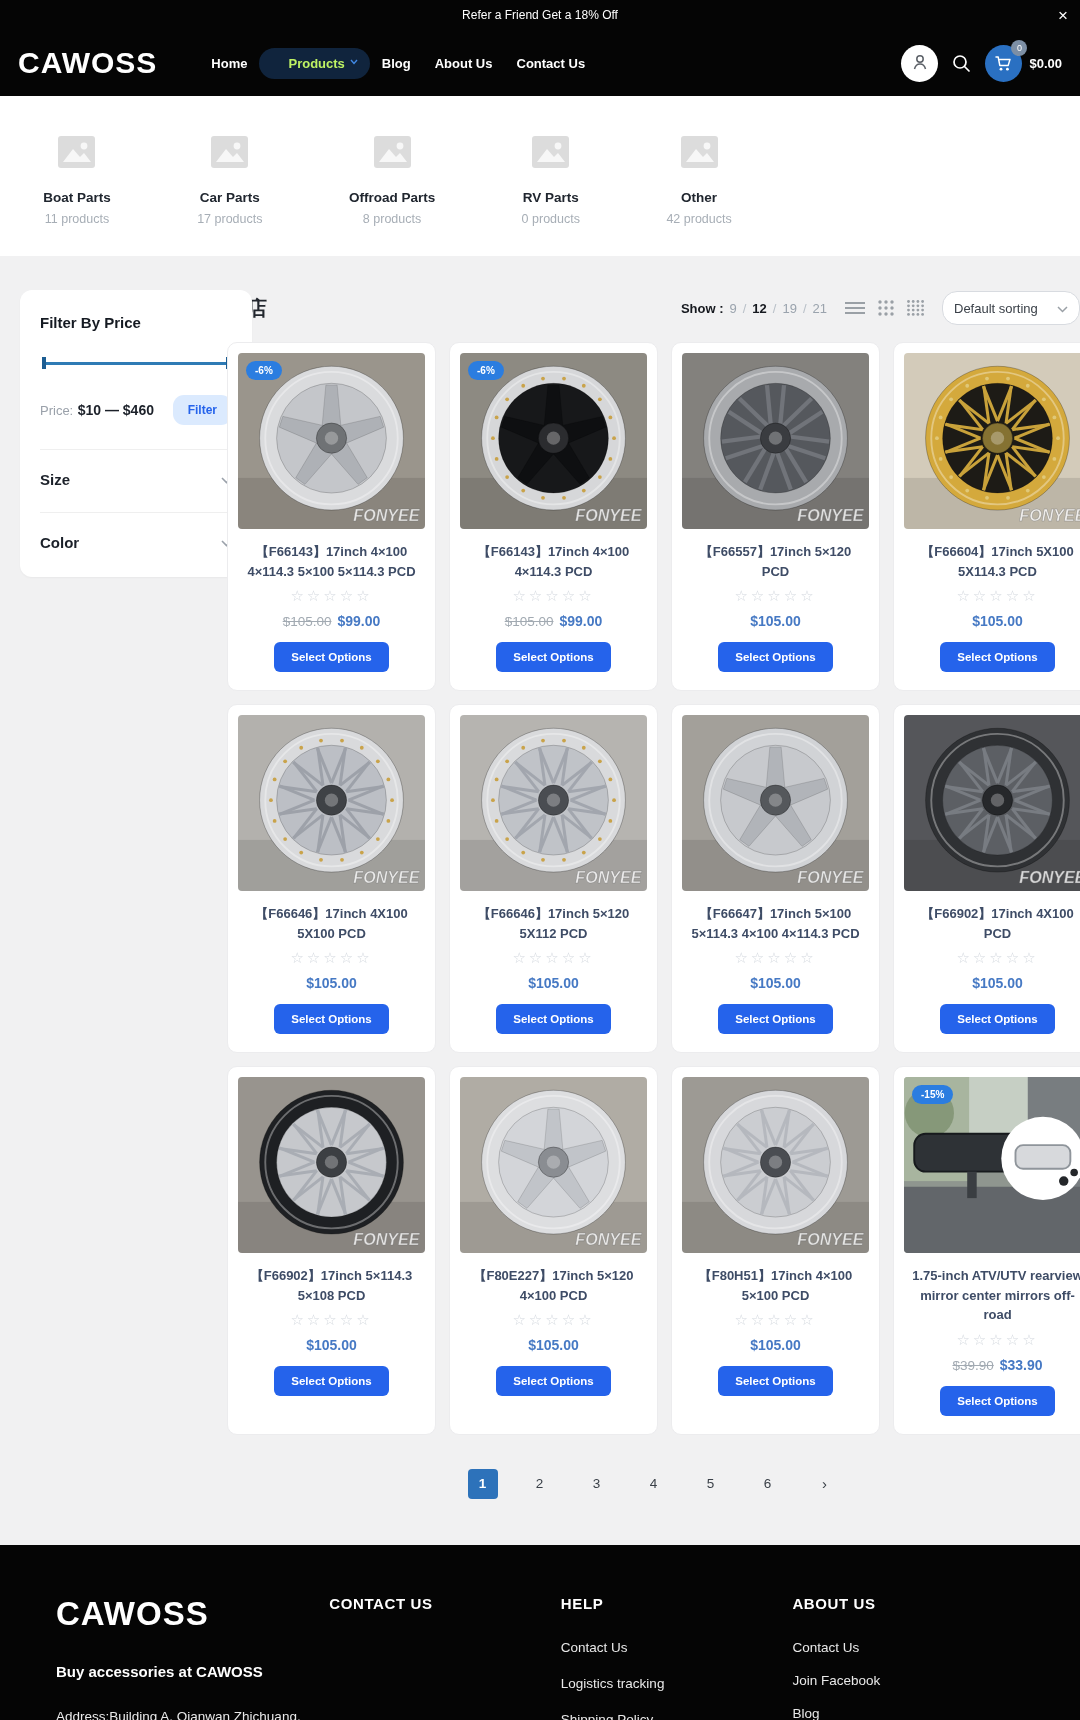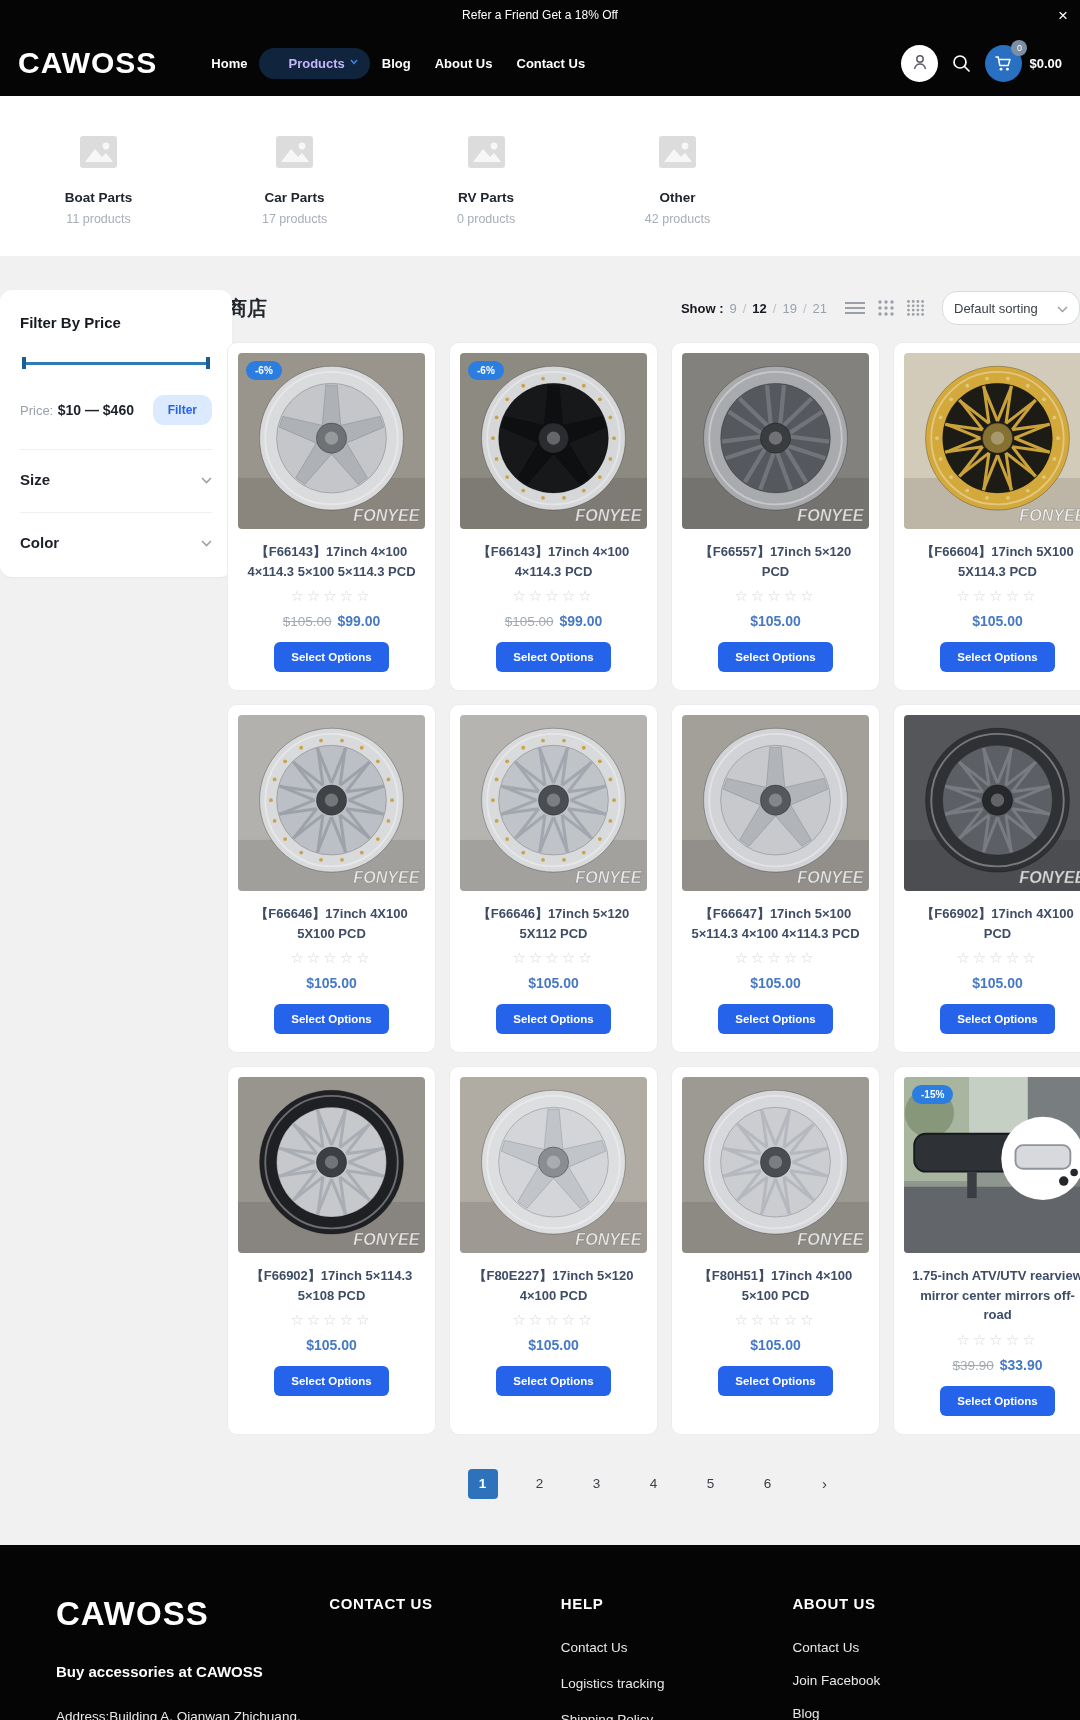--- a/index.html
+++ b/index.html
@@ -8,42 +8,42 @@
 
   
   .announce-bar { height:30px; background:#050505; color:#fff; display:flex; align-items:center; justify-content:center; position:relative; font-size:12px; }
   .close-x { position:absolute; right:12px; top:50%; transform:translateY(-50%); color:#fff; font-size:17px; line-height:1; cursor:pointer; background:none; border:none; }
 
   
   .site-header { height:66px; background:#050505; display:flex; align-items:center; padding:0 18px; }
   .logo { color:#fff; font-size:30px; font-weight:bold; letter-spacing:1px; }
   .main-nav { display:flex; align-items:center; margin-left:42px; }
   .nav-item { color:#fff; font-size:13px; font-weight:bold; padding:8px 12px; border-radius:16px; display:flex; align-items:center; gap:5px; cursor:pointer; }
-  .nav-item.active { color:#c4b5fd; background:#10243d;padding-left:29px; }
+  .nav-item.active { color:#bef264; background:#10243d;padding-left:29px; }
   .nav-caret { display:inline-block; width:8px; height:8px; }
   .nav-caret svg { display:block; }
   .header-actions { margin-left:auto; display:flex; align-items:center; gap:13px; }
   .avatar-btn { width:37px; height:37px; border-radius:50%; background:#fff; display:flex; align-items:center; justify-content:center; border:none; cursor:pointer; }
   .search-btn { background:none; border:none; cursor:pointer; display:flex; }
   .cart-wrap { position:relative; display:flex; align-items:center; gap:7px; cursor:pointer; }
   .cart-circle { width:37px; height:37px; border-radius:50%; background:#2a70c2; display:flex; align-items:center; justify-content:center; }
   .cart-badge { position:absolute; top:-5px; left:26px; width:16px; height:16px; border-radius:50%; background:#7d8fa5; color:#fff; font-size:9px; display:flex; align-items:center; justify-content:center; }
   .cart-total { color:#fff; font-size:13px; font-weight:bold; }
 
   
   .category-strip { background:#fff; padding:40px 0 30px 0; }
   .category-row { width:775px; display:flex; justify-content:space-around; }
   .cat-item { display:flex; flex-direction:column; align-items:center; cursor:pointer; }
   .cat-name { margin-top:18px; font-size:13.5px; font-weight:bold; color:#20262f; }
   .cat-count { margin-top:7px; font-size:12.5px; color:#a7aeb6; }
 
   
   .content { position:relative; padding-top:34px; }
 
-  .sidebar-card { position:absolute; left:0; top:34px; width:232px; background:#fff; border-radius:12px; padding:24px 20px 26px 20px; box-shadow:0 1px 2px rgba(0,0,0,0.04); }
+  .sidebar-card { position:absolute; left:20px; top:34px; width:232px; background:#fff; border-radius:12px; padding:24px 20px 26px 20px; box-shadow:0 1px 2px rgba(0,0,0,0.04); }
   .filter-title { font-size:15px; font-weight:bold; color:#151a22; }
   .slider { position:relative; margin:26px 2px 0 2px; height:12px; }
   .slider .track { position:absolute; top:5px; left:0; right:0; height:3px; background:#2e7bb5; }
   .slider .handle { position:absolute; top:0; width:4px; height:12px; background:#1c5d92; cursor:pointer; }
   .slider .handle.l { left:0; } .slider .handle.r { right:0; }
   .price-row { margin-top:26px; display:flex; align-items:center; justify-content:space-between; }
   .price-label { font-size:13px; color:#9aa1aa; }
   .price-values { font-size:14px; font-weight:bold; color:#1b2029; }
   .filter-btn { background:#dbeafe; color:#2563eb; border:none; border-radius:11px; padding:8px 15px; font-size:12px; font-weight:bold; cursor:pointer; }
   .side-sec { border-top:1px solid #efefef; margin-top:24px; padding-top:20px; display:flex; align-items:center; justify-content:space-between; cursor:pointer; }
@@ -182,20 +182,31 @@
     <div class="cat-count">17 products</div>
   </div>
       <div class="cat-item">
     <span>
       <svg width="37" height="32" viewBox="0 0 37 32">
             <rect width="37" height="32" rx="3" fill="#dcdcdc"></rect>
             <circle cx="26" cy="10" r="3.4" fill="#f7f7f7"></circle>
             <path d="M5 26 L15 13 L22 21 L26 17 L33 26 Z" fill="#f7f7f7"></path>
           </svg>
     </span>
+    <div class="cat-name">Offroad Parts</div>
+    <div class="cat-count">8 products</div>
+  </div>
+      <div class="cat-item">
+    <span>
+      <svg width="37" height="32" viewBox="0 0 37 32">
+            <rect width="37" height="32" rx="3" fill="#dcdcdc"></rect>
+            <circle cx="26" cy="10" r="3.4" fill="#f7f7f7"></circle>
+            <path d="M5 26 L15 13 L22 21 L26 17 L33 26 Z" fill="#f7f7f7"></path>
+          </svg>
+    </span>
     <div class="cat-name">RV Parts</div>
     <div class="cat-count">0 products</div>
   </div>
       <div class="cat-item">
     <span>
       <svg width="37" height="32" viewBox="0 0 37 32">
             <rect width="37" height="32" rx="3" fill="#dcdcdc"></rect>
             <circle cx="26" cy="10" r="3.4" fill="#f7f7f7"></circle>
             <path d="M5 26 L15 13 L22 21 L26 17 L33 26 Z" fill="#f7f7f7"></path>
           </svg>

